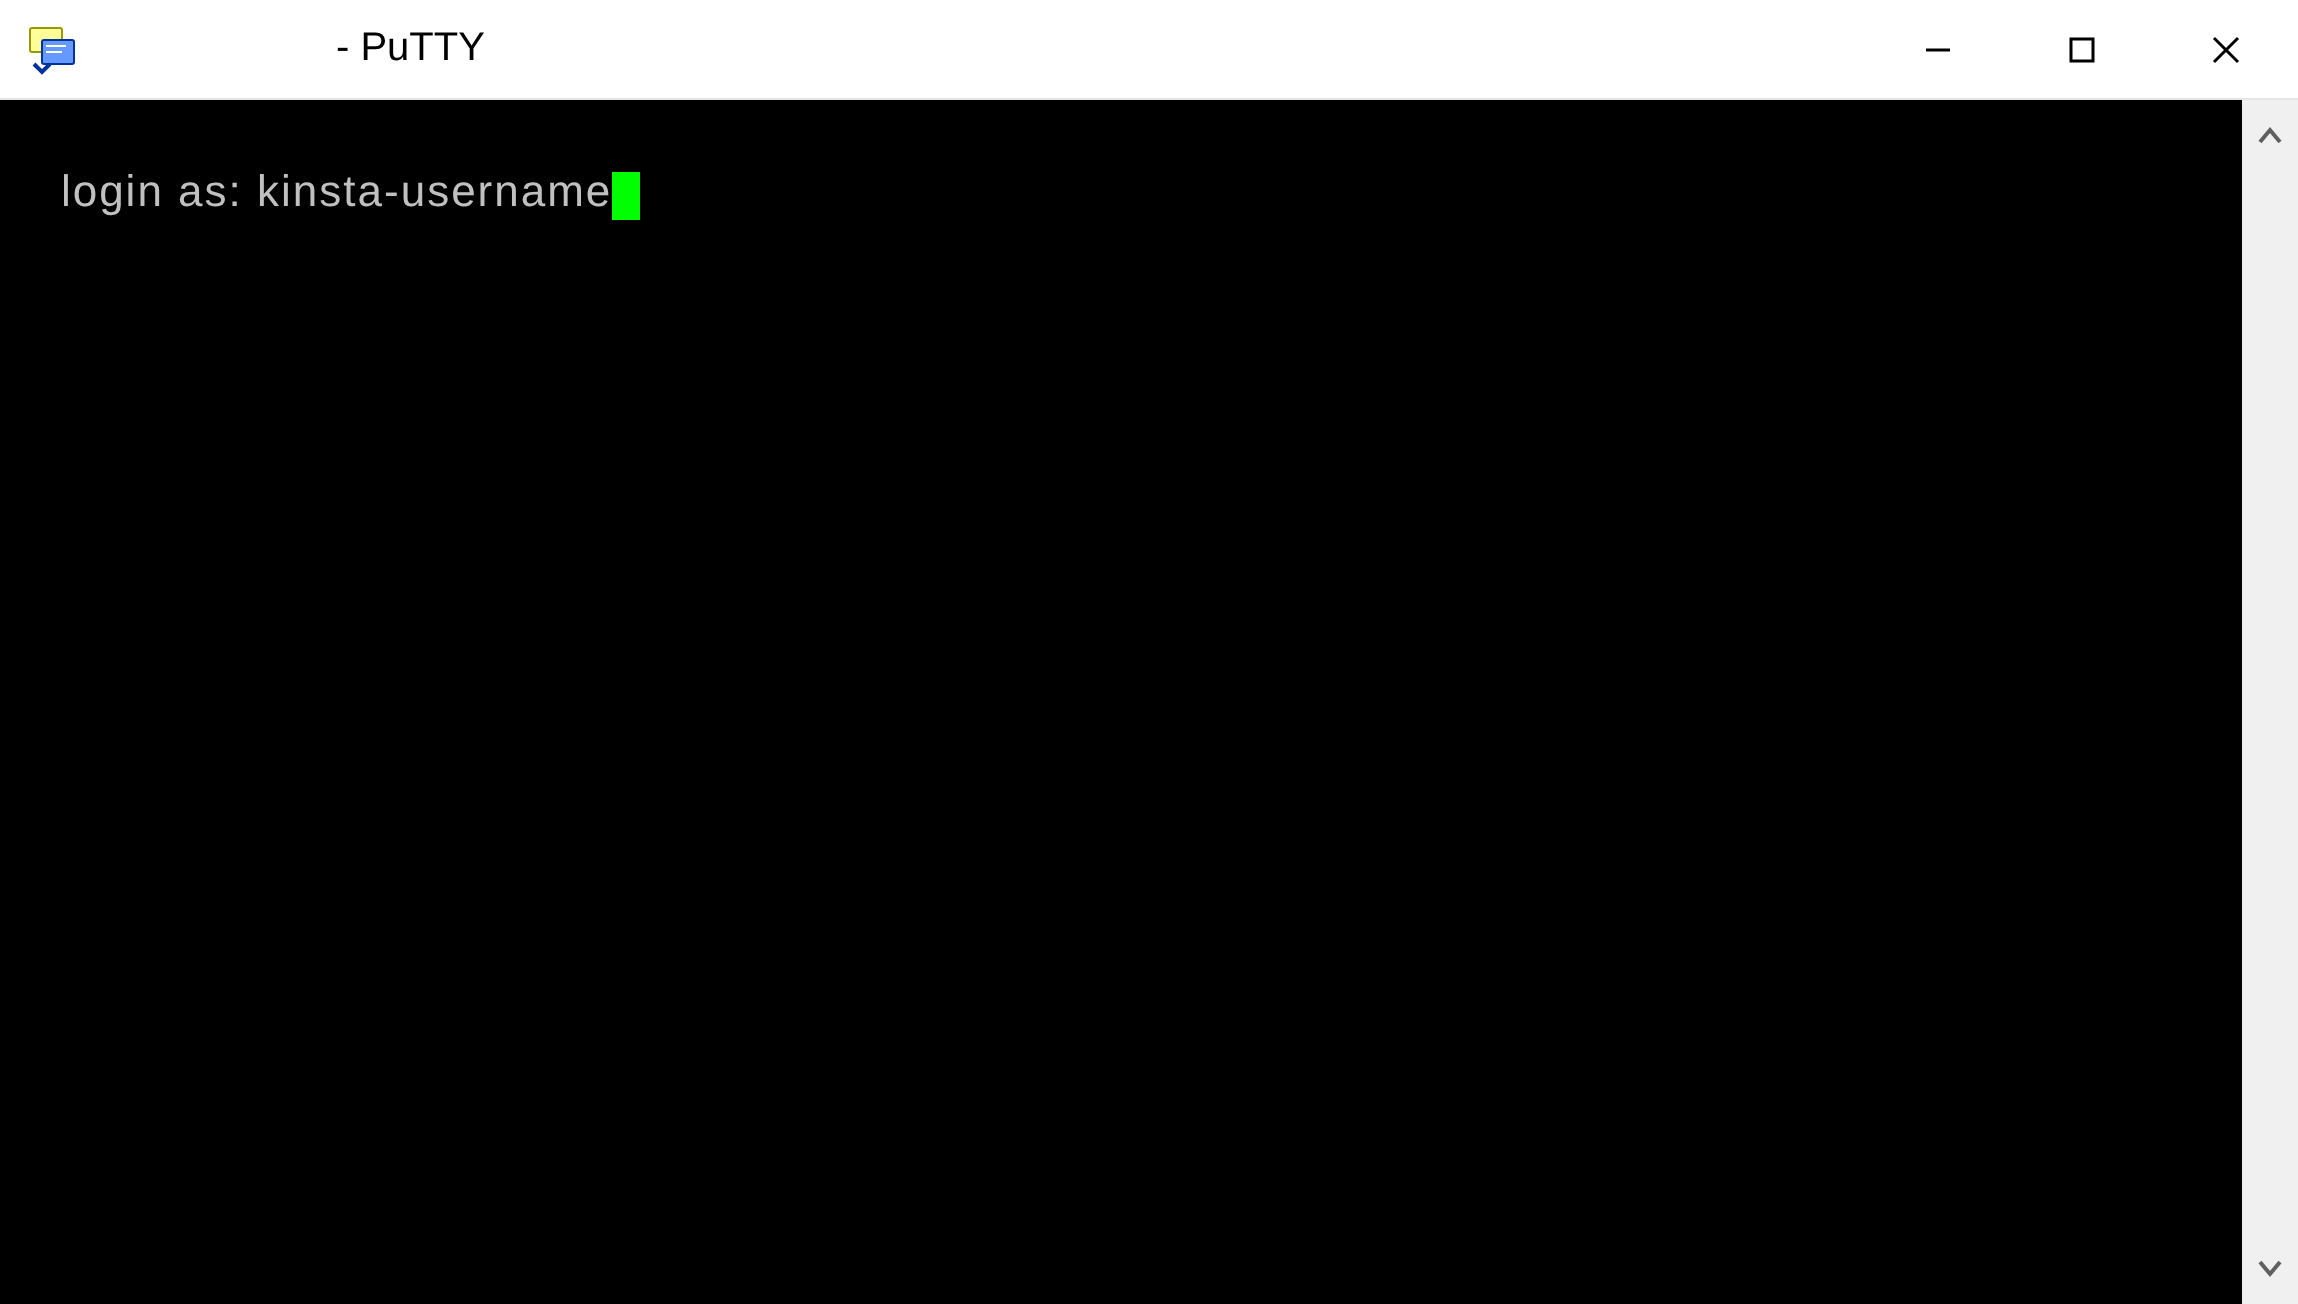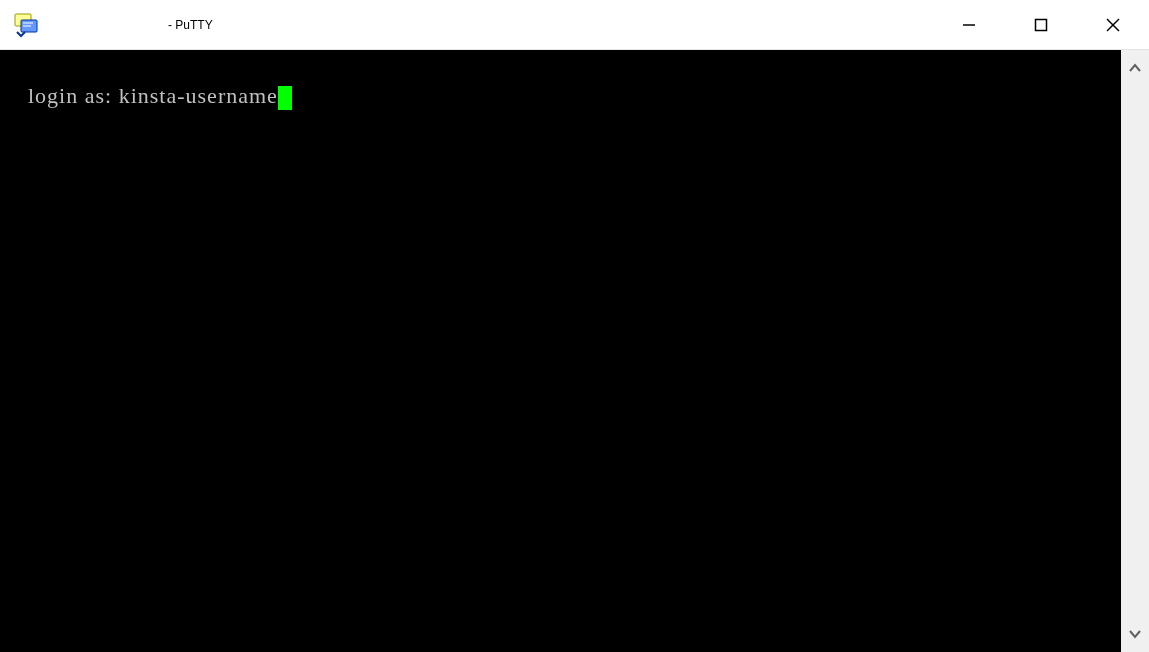--- a/index.html
+++ b/index.html
@@ -27,21 +27,21 @@
     .titlebar-icon {
       width: 32px;
       height: 32px;
       margin-left: 10px;
       margin-right: 6px;
       display: flex;
       align-items: center;
       justify-content: center;
     }
     .titlebar-title {
-      font-size: 12px;
+      font-size: 20px;
       color: #000000;
       margin-left: 120px;
       font-weight: 400;
     }
     .window-controls {
       margin-left: auto;
       display: flex;
       height: 100%;
     }
     .win-ctrl {
@@ -58,21 +58,21 @@
     }
     .main-area {
       flex: 1;
       display: flex;
       min-height: 0;
     }
     .terminal {
       flex: 1;
       background: #000000;
       color: #c0c0c0;
-      font-family: Liberation Serif, serif;
+      font-family: Liberation Sans, sans-serif;
       font-size: 22px;
       line-height: 1.25;
       padding: 4px 2px;
       white-space: pre;
       overflow: hidden;
       letter-spacing: 1px;
     }
     .terminal-line {
       color: #c0c0c0;
     }

